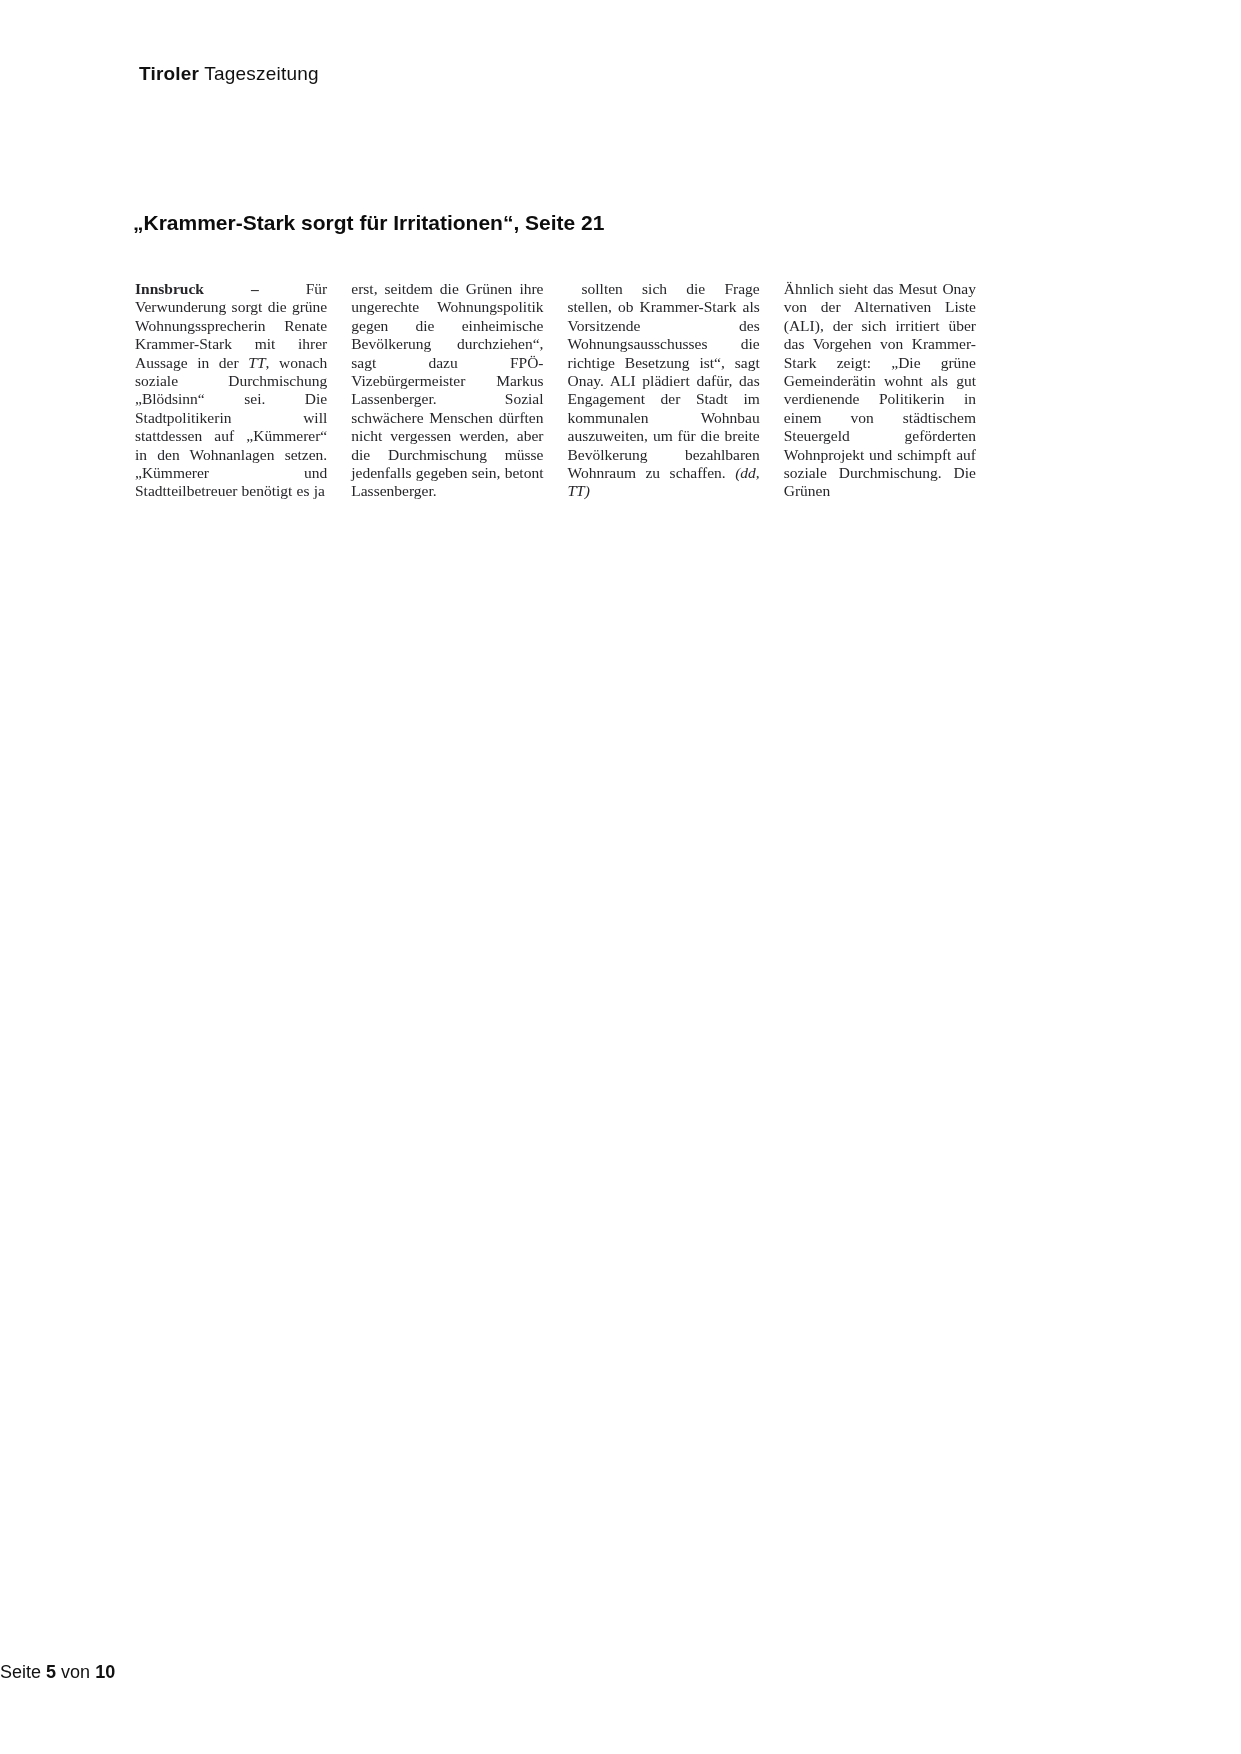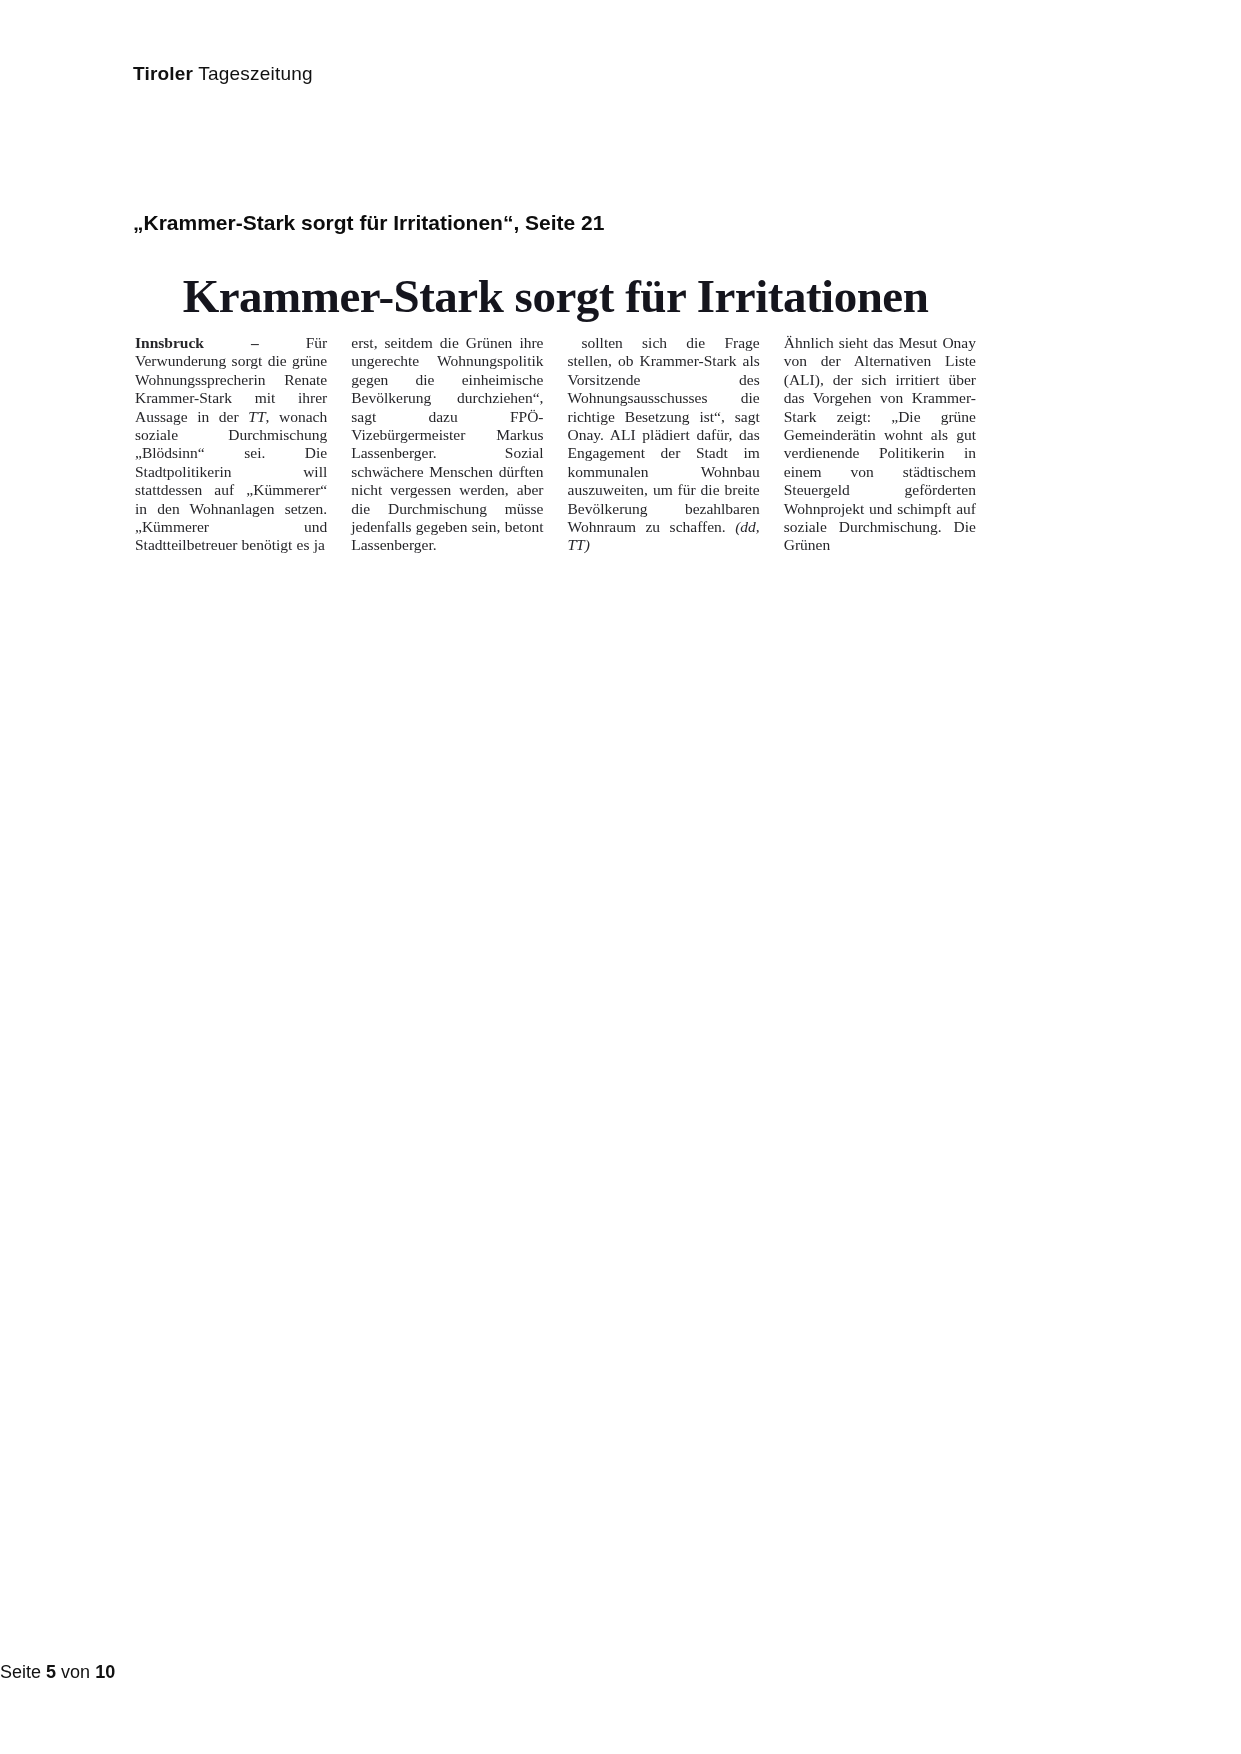--- a/index.html
+++ b/index.html
@@ -13,21 +13,21 @@
     width: 1241px;
     height: 1754px;
     font-family: "Liberation Sans", sans-serif;
     color: #111111;
     overflow: hidden;
   }
 
   
   .masthead {
     position: absolute;
-    left: 133px;
+    left: 139px;
     top: 63px;
     font-size: 19px;
     letter-spacing: 0.2px;
     color: #111111;
   }
   .masthead .brand { font-weight: bold; }
 
   
   .doc-heading {
     position: absolute;
@@ -90,21 +90,20 @@
 </head>
 <body>
 
 <div class="masthead">
   <span class="brand">Tiroler</span><span> Tageszeitung</span>
 </div>
 
 <div class="doc-heading">„Krammer-Stark sorgt für Irritationen“, Seite 21</div>
 
 <div class="article">
-  <div class="article-headline">Krammer-Stark sorgt für Irritationen</div>
   <div class="columns" id="article-columns">
       <div class="col"><span class="bold">Innsbruck – </span><span>Für Verwunderung sorgt die grüne Wohnungssprecherin Renate Krammer-Stark mit ihrer Aussage in der </span><span class="italic">TT</span><span>, wonach soziale Durchmischung „Blödsinn“ sei. Die Stadtpolitikerin will stattdessen auf „Kümmerer“ in den Wohnanlagen setzen. „Kümmerer und Stadtteilbetreuer benötigt es ja</span></div>
       <div class="col"><span>erst, seitdem die Grünen ihre ungerechte Wohnungspolitik gegen die einheimische Bevölkerung durchziehen“, sagt dazu FPÖ-Vizebürgermeister Markus Lassenberger. Sozial schwächere Menschen dürften nicht vergessen werden, aber die Durchmischung müsse jedenfalls gegeben sein, betont Lassenberger.</span></div>
       <div class="col"><span>sollten sich die Frage stellen, ob Krammer-Stark als Vorsitzende des Wohnungsausschusses die richtige Besetzung ist“, sagt Onay. ALI plädiert dafür, das Engagement der Stadt im kommunalen Wohnbau auszuweiten, um für die breite Bevölkerung bezahlbaren Wohnraum zu schaffen. </span><span class="italic">(dd, TT)</span></div>
       <div class="col"><span>Ähnlich sieht das Mesut Onay von der Alternativen Liste (ALI), der sich irritiert über das Vorgehen von Krammer-Stark zeigt: „Die grüne Gemeinderätin wohnt als gut verdienende Politikerin in einem von städtischem Steuergeld geförderten Wohnprojekt und schimpft auf soziale Durchmischung. Die Grünen</span></div>
     </div>
 </div>
 
 <div class="page-footer">
   <span>Seite</span>

